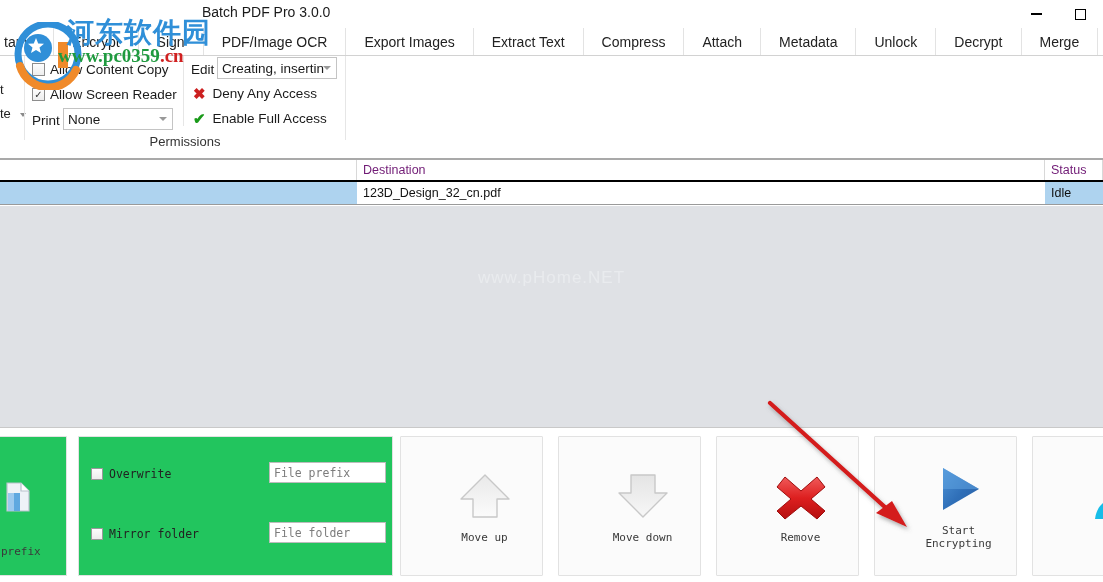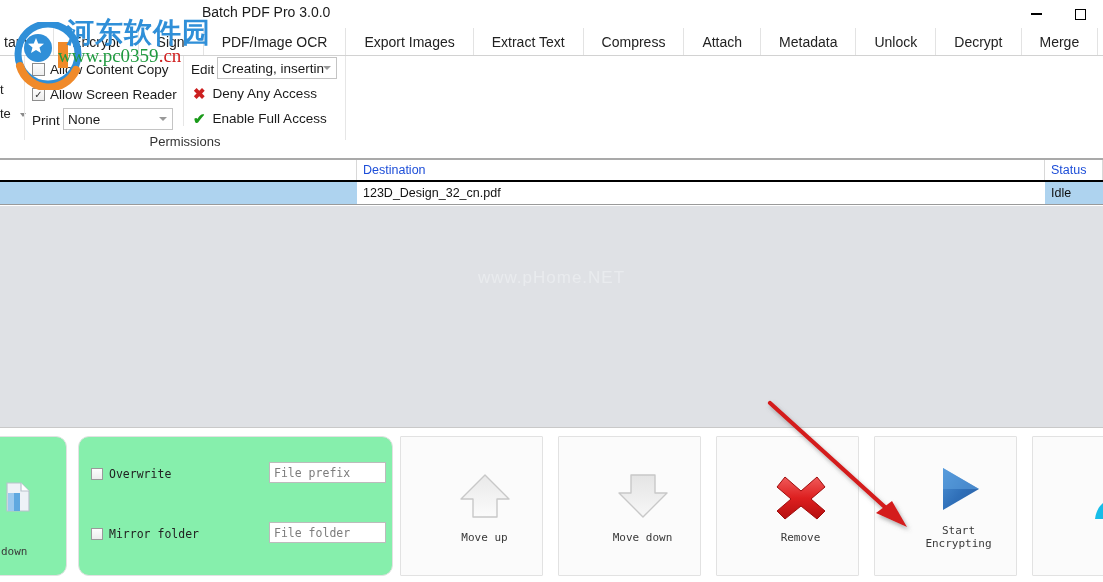--- a/index.html
+++ b/index.html
@@ -112,21 +112,21 @@
   .table-topline {
     position: absolute; left: 0; top: 0; width: 1103px; height: 2px;
     background: #a9a9a9;
   }
   .thead {
     position: absolute; left: 0; top: 2px; width: 1103px; height: 20px;
     background: #fff;
   }
   .th {
     position: absolute; top: 0; height: 20px;
-    font-size: 12.5px; color: #1d4ed8;
+    font-size: 12.5px; color: #701a75;
     display: flex; align-items: center; padding-left: 6px;
     border-right: 1px solid #d8d8d8;
     background: #fff; white-space: nowrap;
   }
   .thead-underline {
     position: absolute; left: 0; top: 22px; width: 1103px; height: 2px; background: #000;
   }
   .trow { position: absolute; left: 0; top: 24px; width: 1070px; height: 22px; }
   .td {
     position: absolute; top: 0; height: 22px;
@@ -151,21 +151,21 @@
     user-select: none;
   }
 
   
   .bottombar {
     position: absolute; left: 0; top: 427px; width: 1103px; height: 155px;
     background: #ffffff; border-top: 1px solid #c9c9c9;
   }
   .panel {
     position: absolute; top: 8px; height: 140px;
-    border: 1px solid #e2e2e2; background: #86efac; border-radius: 11px;
+    border: 1px solid #e2e2e2; background: #22c55e; border-radius: 1px;
   }
   .bigbtn {
     position: absolute; top: 8px; width: 143px; height: 140px;
     border: 1px solid #e2e2e2; background: #fbfbfb; border-radius: 1px;
     display: flex; flex-direction: column; align-items: center; justify-content: center; padding-left: 26px;
   }
   .bigbtn-label {
     font-family: "DejaVu Sans Mono", monospace;
     font-size: 11px; color: #3a3a3a; text-align: center; line-height: 13px;
     margin-top: 8px; white-space: pre-line;
@@ -189,21 +189,21 @@
 
   
   .logo-wrap { position: absolute; left: 0; top: 0; width: 330px; height: 70px; pointer-events: none; }
   .logo-cn {
     position: absolute; left: 66px; top: 14px;
     font-size: 28px; font-weight: bold; color: #2f8fd8;
     font-family: "DejaVu Sans", sans-serif; letter-spacing: 1px;
   }
   .logo-url {
     position: absolute; left: 58px; top: 45px;
-    font-size: 19px; font-weight: normal; color: #1f9a3f;
+    font-size: 19px; font-weight: bold; color: #1f9a3f;
     font-family: "Liberation Serif", serif;
   }
   .logo-url .red { color: #d02020; }
 
   
   .arrow-svg { position: absolute; left: 0; top: 0; width: 1103px; height: 582px; pointer-events: none; }
 </style>
 </head>
 <body>
 
@@ -343,21 +343,21 @@
 
   <div class="bottombar">
 
     <div class="panel" style="left:-66px; width:133px;">
       <svg width="26" height="32" viewBox="0 0 26 32" style="position:absolute; left:70px; top:44px;">
         <path d="M2 2 h14 l8 8 v20 H2 Z" fill="#eef2f7" stroke="#b8c2cc" stroke-width="1.2"></path>
         <path d="M16 2 v8 h8" fill="#ffffff" stroke="#b8c2cc" stroke-width="1.2"></path>
         <rect x="3" y="12" width="12" height="18" fill="#5fa8e0"></rect>
         <rect x="3" y="12" width="6" height="18" fill="#9cc9ee"></rect>
       </svg>
-      <span style="position:absolute; left:66px; top:100px;" class="bigbtn-label">down</span>
+      <span style="position:absolute; left:66px; top:100px;" class="bigbtn-label">prefix</span>
     </div>
 
     <div class="panel" style="left:78px; width:315px;">
       <div class="opt-ck" style="left:12px; top:30px;">
         <span class="opt-box"></span>
         <span>Overwrite</span>
       </div>
       <div class="opt-ck" style="left:12px; top:90px;">
         <span class="opt-box"></span>
         <span>Mirror folder</span>

